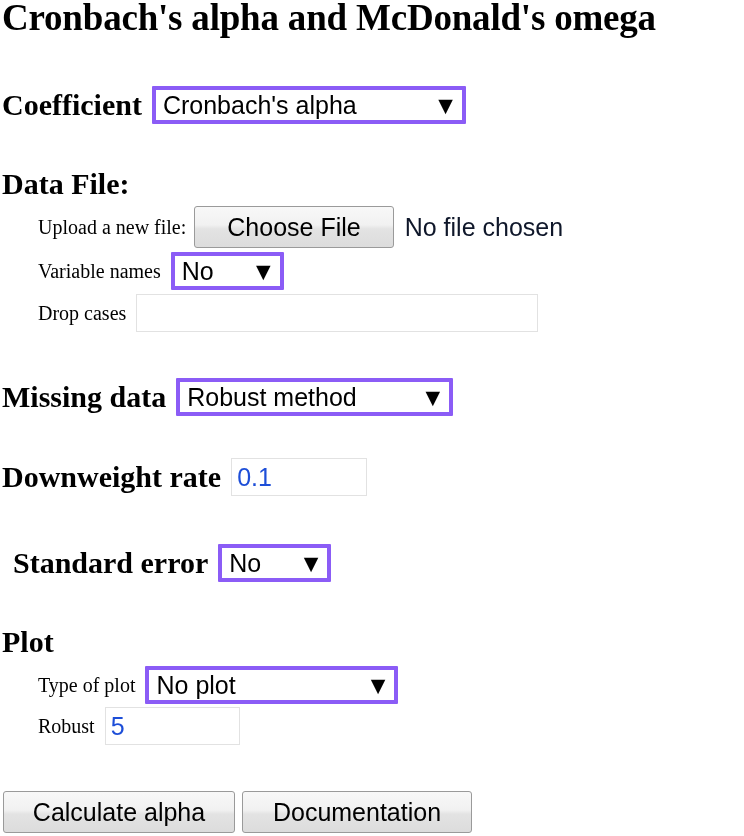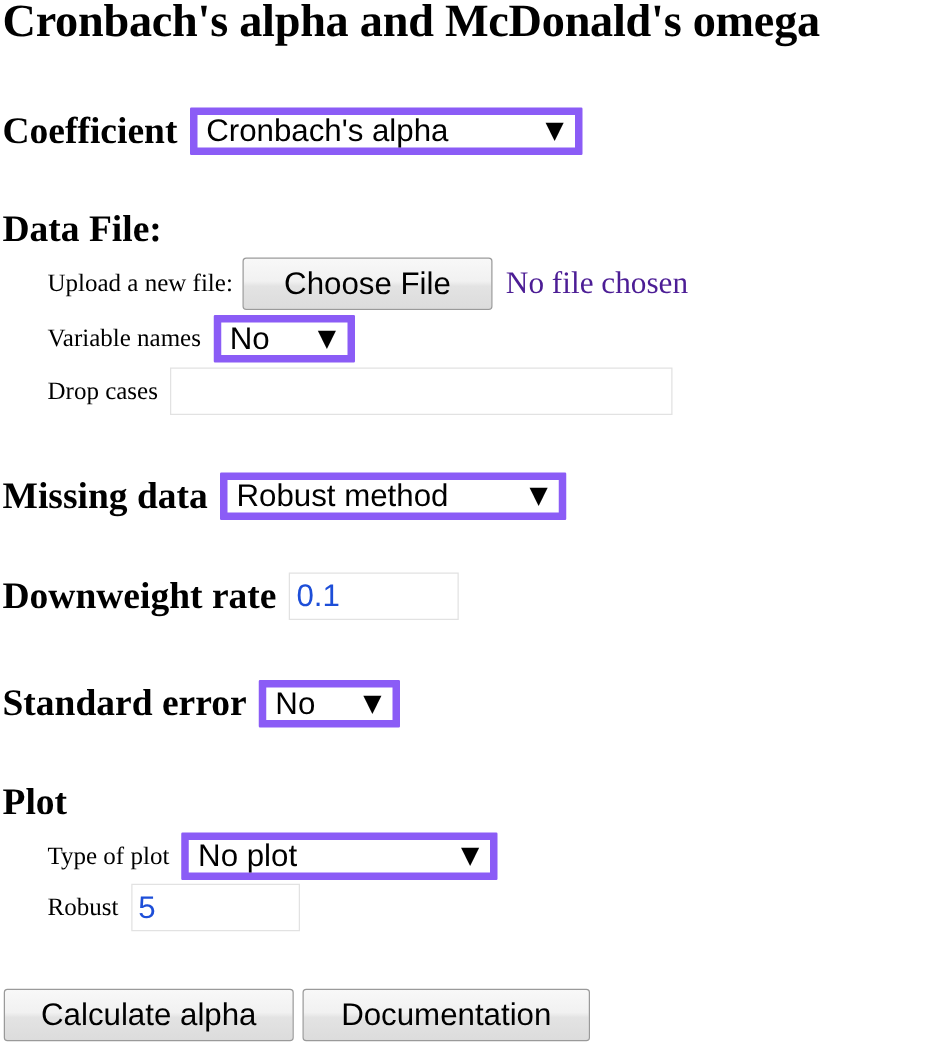--- a/index.html
+++ b/index.html
@@ -67,21 +67,21 @@
   }
 
   
   .select {
     position: relative;
     box-sizing: border-box;
     display: inline-flex;
     align-items: center;
     justify-content: flex-start;
     background: #ffffff;
-    border: 6px solid #8b5cf6;
+    border: 4px solid #8b5cf6;
     border-radius: 1px;
     height: 38px;
     font-family: "Liberation Sans", "DejaVu Sans", sans-serif;
     font-size: 25px;
     color: #000000;
     padding: 0 6px 0 7px;
     cursor: default;
   }
   .select .sel-text {
     flex: 0 0 auto;
@@ -124,36 +124,36 @@
     border: 1px solid #9a9a9a;
     border-radius: 3px;
     font-family: "Liberation Sans", "DejaVu Sans", sans-serif;
     font-size: 25px;
     color: #000000;
     cursor: default;
     white-space: nowrap;
   }
 
   .filename {
-    font-family: Liberation Serif, serif;
-    font-size: 25px;
-    color: #4c1d95;
+    font-family: Liberation Sans, sans-serif;
+    font-size: 25px;
+    color: #0f172a;
     white-space: nowrap;
     line-height: 30px;
   }
 
   
   #row-coefficient      { left: 2px;   top: 86px; }
   #heading-datafile     { left: 2px;   top: 167px; }
   #row-upload           { left: 38px;  top: 206px; }
   #row-varnames         { left: 38px;  top: 252px; }
   #row-dropcases        { left: 38px;  top: 294px; text-align: center; }
   #row-missing          { left: 2px;   top: 378px; }
   #row-downweight       { left: 2px;   top: 458px; }
-  #row-stderr           { left: 2px;   top: 544px; }
+  #row-stderr           { left: 13px;   top: 544px; }
   #heading-plot         { left: 2px;   top: 625px; }
   #row-typeofplot       { left: 38px;  top: 666px; text-align: center; }
   #row-profile          { left: 38px;  top: 707px; }
   #row-actions          { left: 3px;   top: 791px; }
 
   #sel-coefficient  { width: 314px; margin-left: 10px; }
   #sel-varnames     { width: 113px; margin-left: 10px; }
   #sel-missing      { width: 277px; margin-left: 10px; }
   #sel-stderr       { width: 113px; margin-left: 10px; }
   #sel-typeofplot   { width: 253px; margin-left: 10px; }

